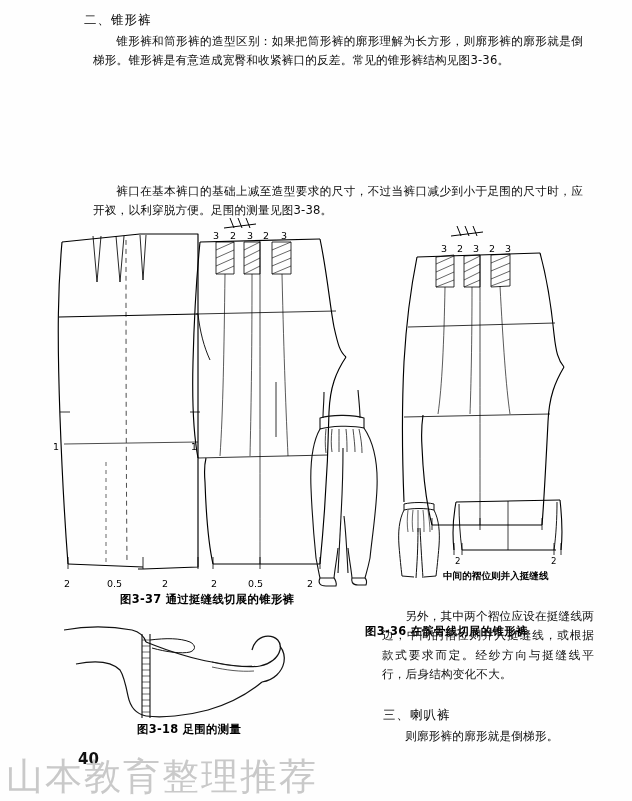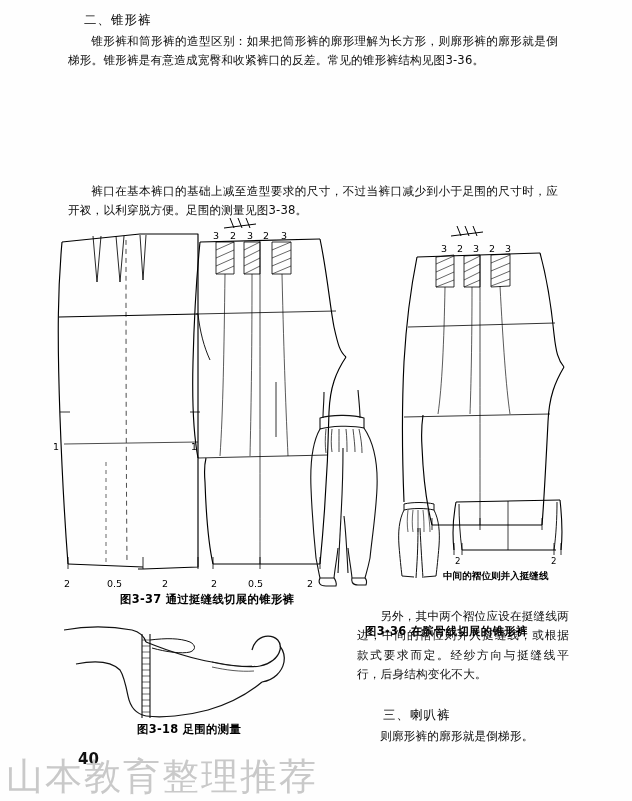--- a/index.html
+++ b/index.html
@@ -28,21 +28,21 @@
     text-align: justify;
     letter-spacing: 0.2px;
   }
   .sec-head {
     position: absolute;
     font-size: 12.5px;
     font-weight: normal;
     color: #000;
     letter-spacing: 1px;
   }
-  .indent { text-indent: 2em; }
+  .indent { text-indent: 2em; margin-left: 25px; }
 
   .fig-caption {
     position: absolute;
     font-size: 11.4px;
     font-weight: bold;
     color: #000;
     white-space: nowrap;
     letter-spacing: 0.3px;
   }
   .fig-note {

